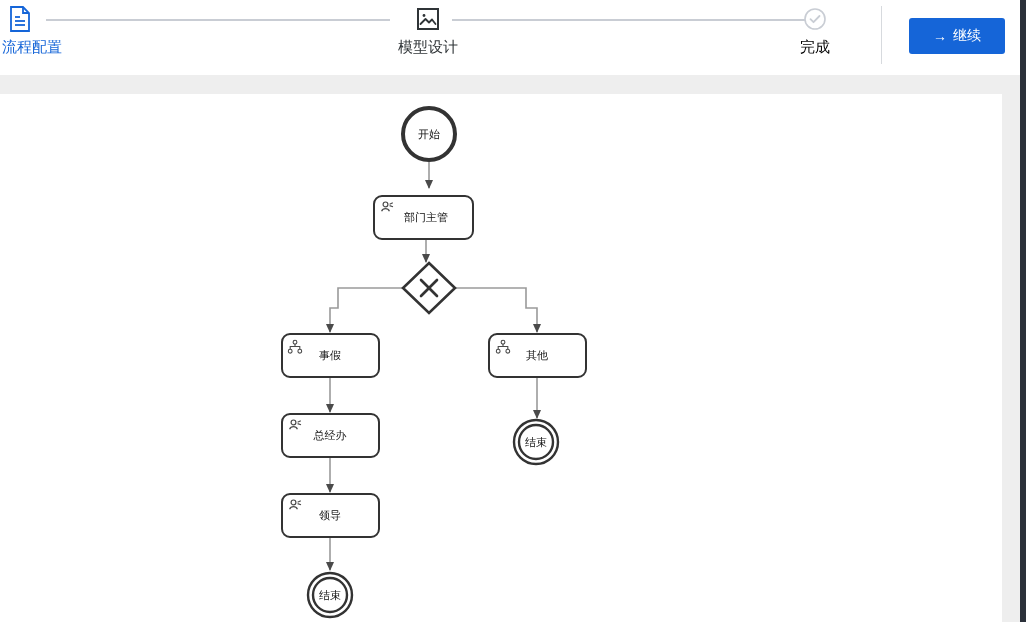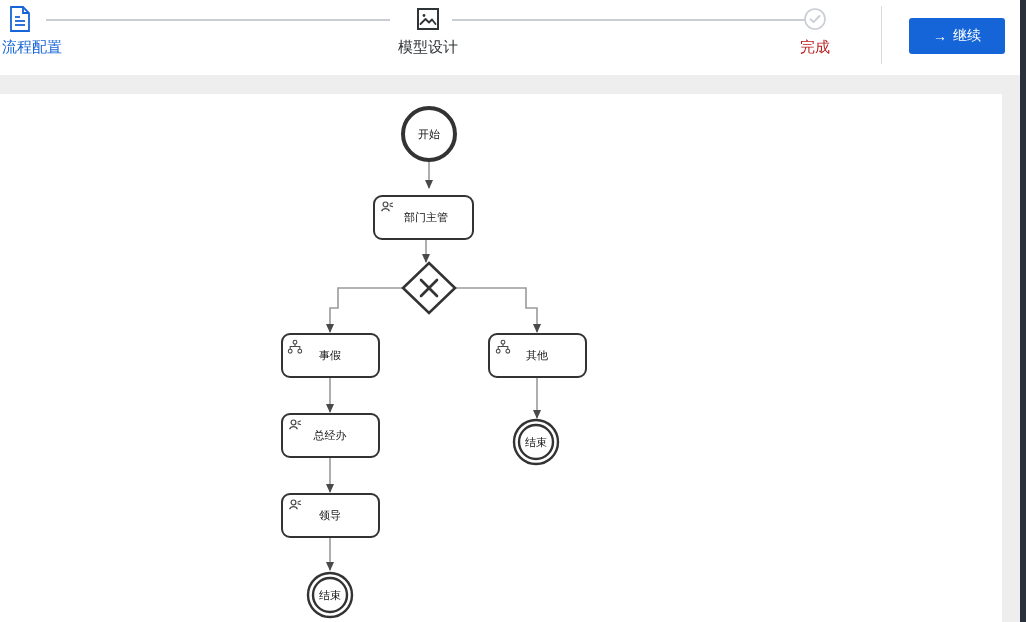--- a/index.html
+++ b/index.html
@@ -33,21 +33,21 @@
     margin-top: 4px;
   }
   .step-label {
     margin-top: 4px; font-size: 15px; line-height: 18px; white-space: nowrap;
   }
   .step-1 { position: absolute; left: 8px; top: 0; align-items: flex-start; }
   .step-1 .step-label { color: #1565d8; margin-left: -6px; }
   .step-2 { position: absolute; left: 398px; top: 0; }
   .step-2 .step-label { color: #2f3437; }
   .step-3 { position: absolute; left: 800px; top: 0; }
-  .step-3 .step-label { color: #b91c1c; font-family: Liberation Serif, serif; }
+  .step-3 .step-label { color: #000000; font-family: Liberation Serif, serif; }
 
   .rail {
     position: absolute; height: 2px; background: #c9cdd4; top: 19px;
   }
   .rail-a { left: 46px; width: 344px; }
   .rail-b { left: 452px; width: 358px; }
 
   .divider {
     position: absolute; left: 881px; top: 6px;
     width: 1px; height: 58px; background: #d7dade;

